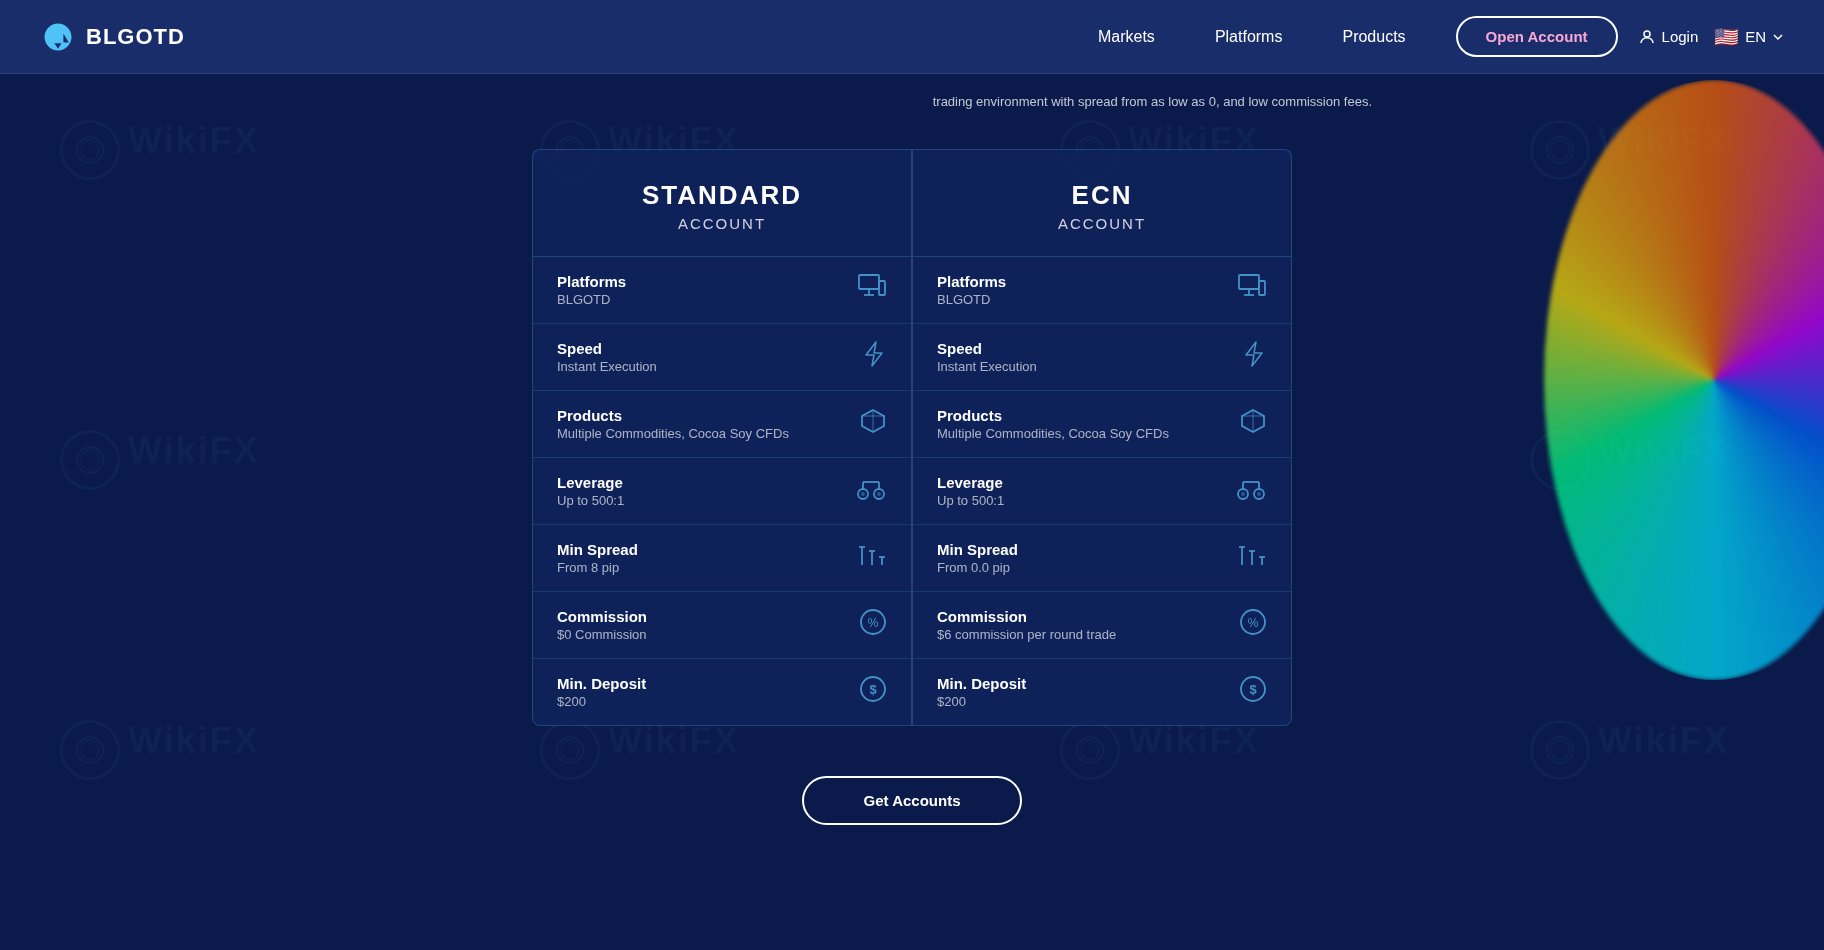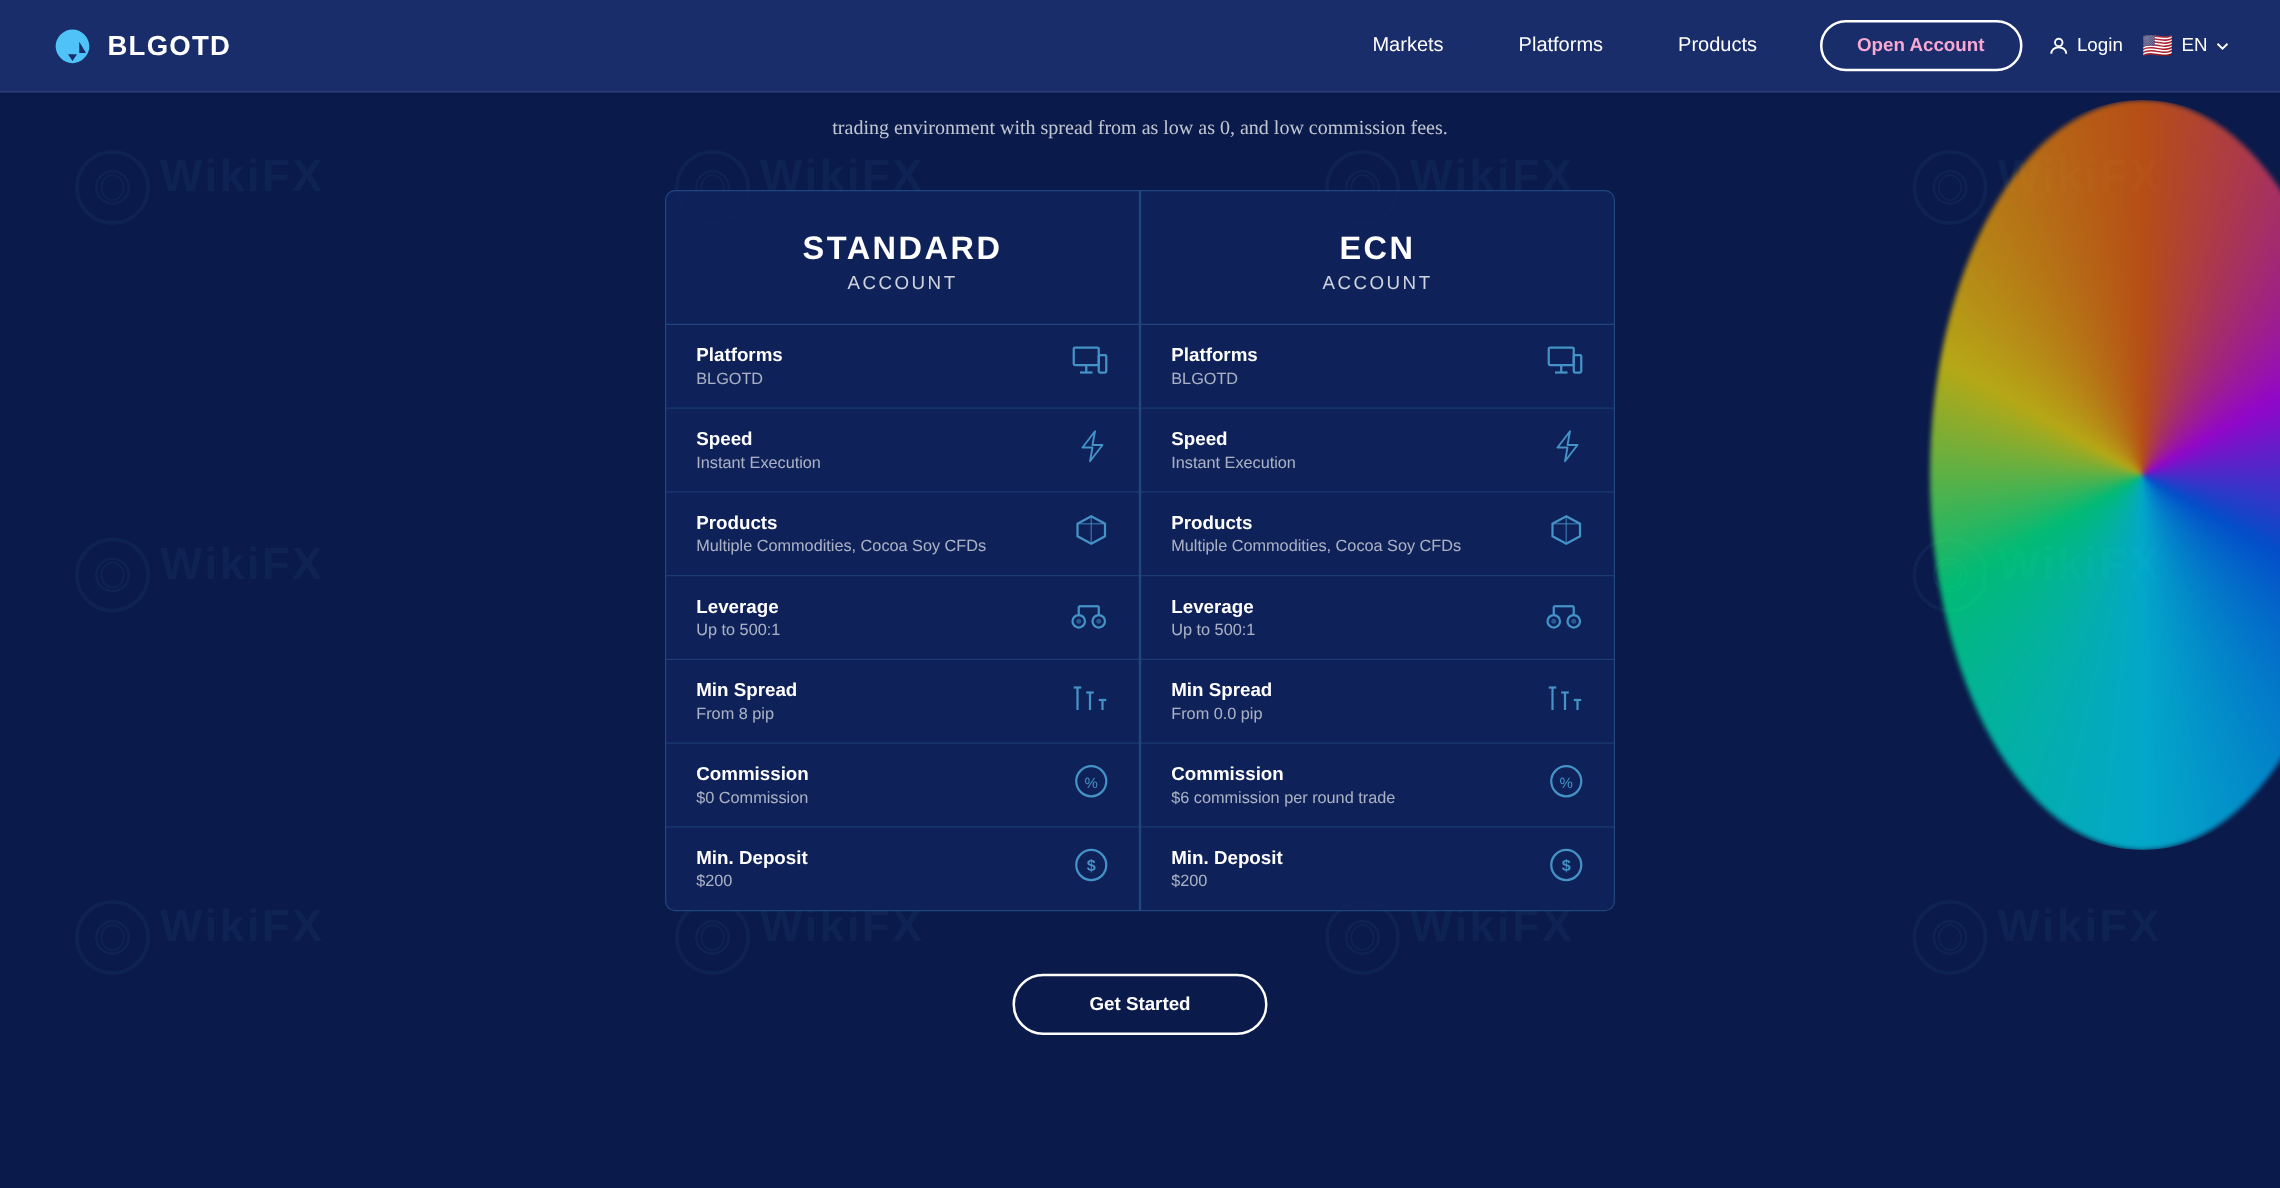--- a/index.html
+++ b/index.html
@@ -144,27 +144,26 @@
 
     
     .main-content {
       position: relative;
       z-index: 2;
       padding: 0 0 40px 0;
     }
 
     
     .subtitle-bar {
-      text-align: center;
+      text-align: right;
       padding: 20px 40px 10px;
-      font-size: 16px;
+      font-size: 13px;
       color: rgba(255,255,255,0.75);
       max-width: 1000px;
       margin: 0 auto;
-      font-family: Liberation Serif, serif;
     }
 
     
     .cards-container {
       display: flex;
       justify-content: center;
       gap: 0;
       padding: 30px 200px;
       max-width: 1200px;
       margin: 0 auto;
@@ -628,16 +627,16 @@
             </svg>
           </span>
         </div>
 
       </div>
     </div>
 
   </div>
 
   <div class="bottom-area">
-    <button class="bottom-btn">Get Started</button>
+    <button class="bottom-btn">Get Accounts</button>
   </div>
 
 </div>
 
 </body></html>

